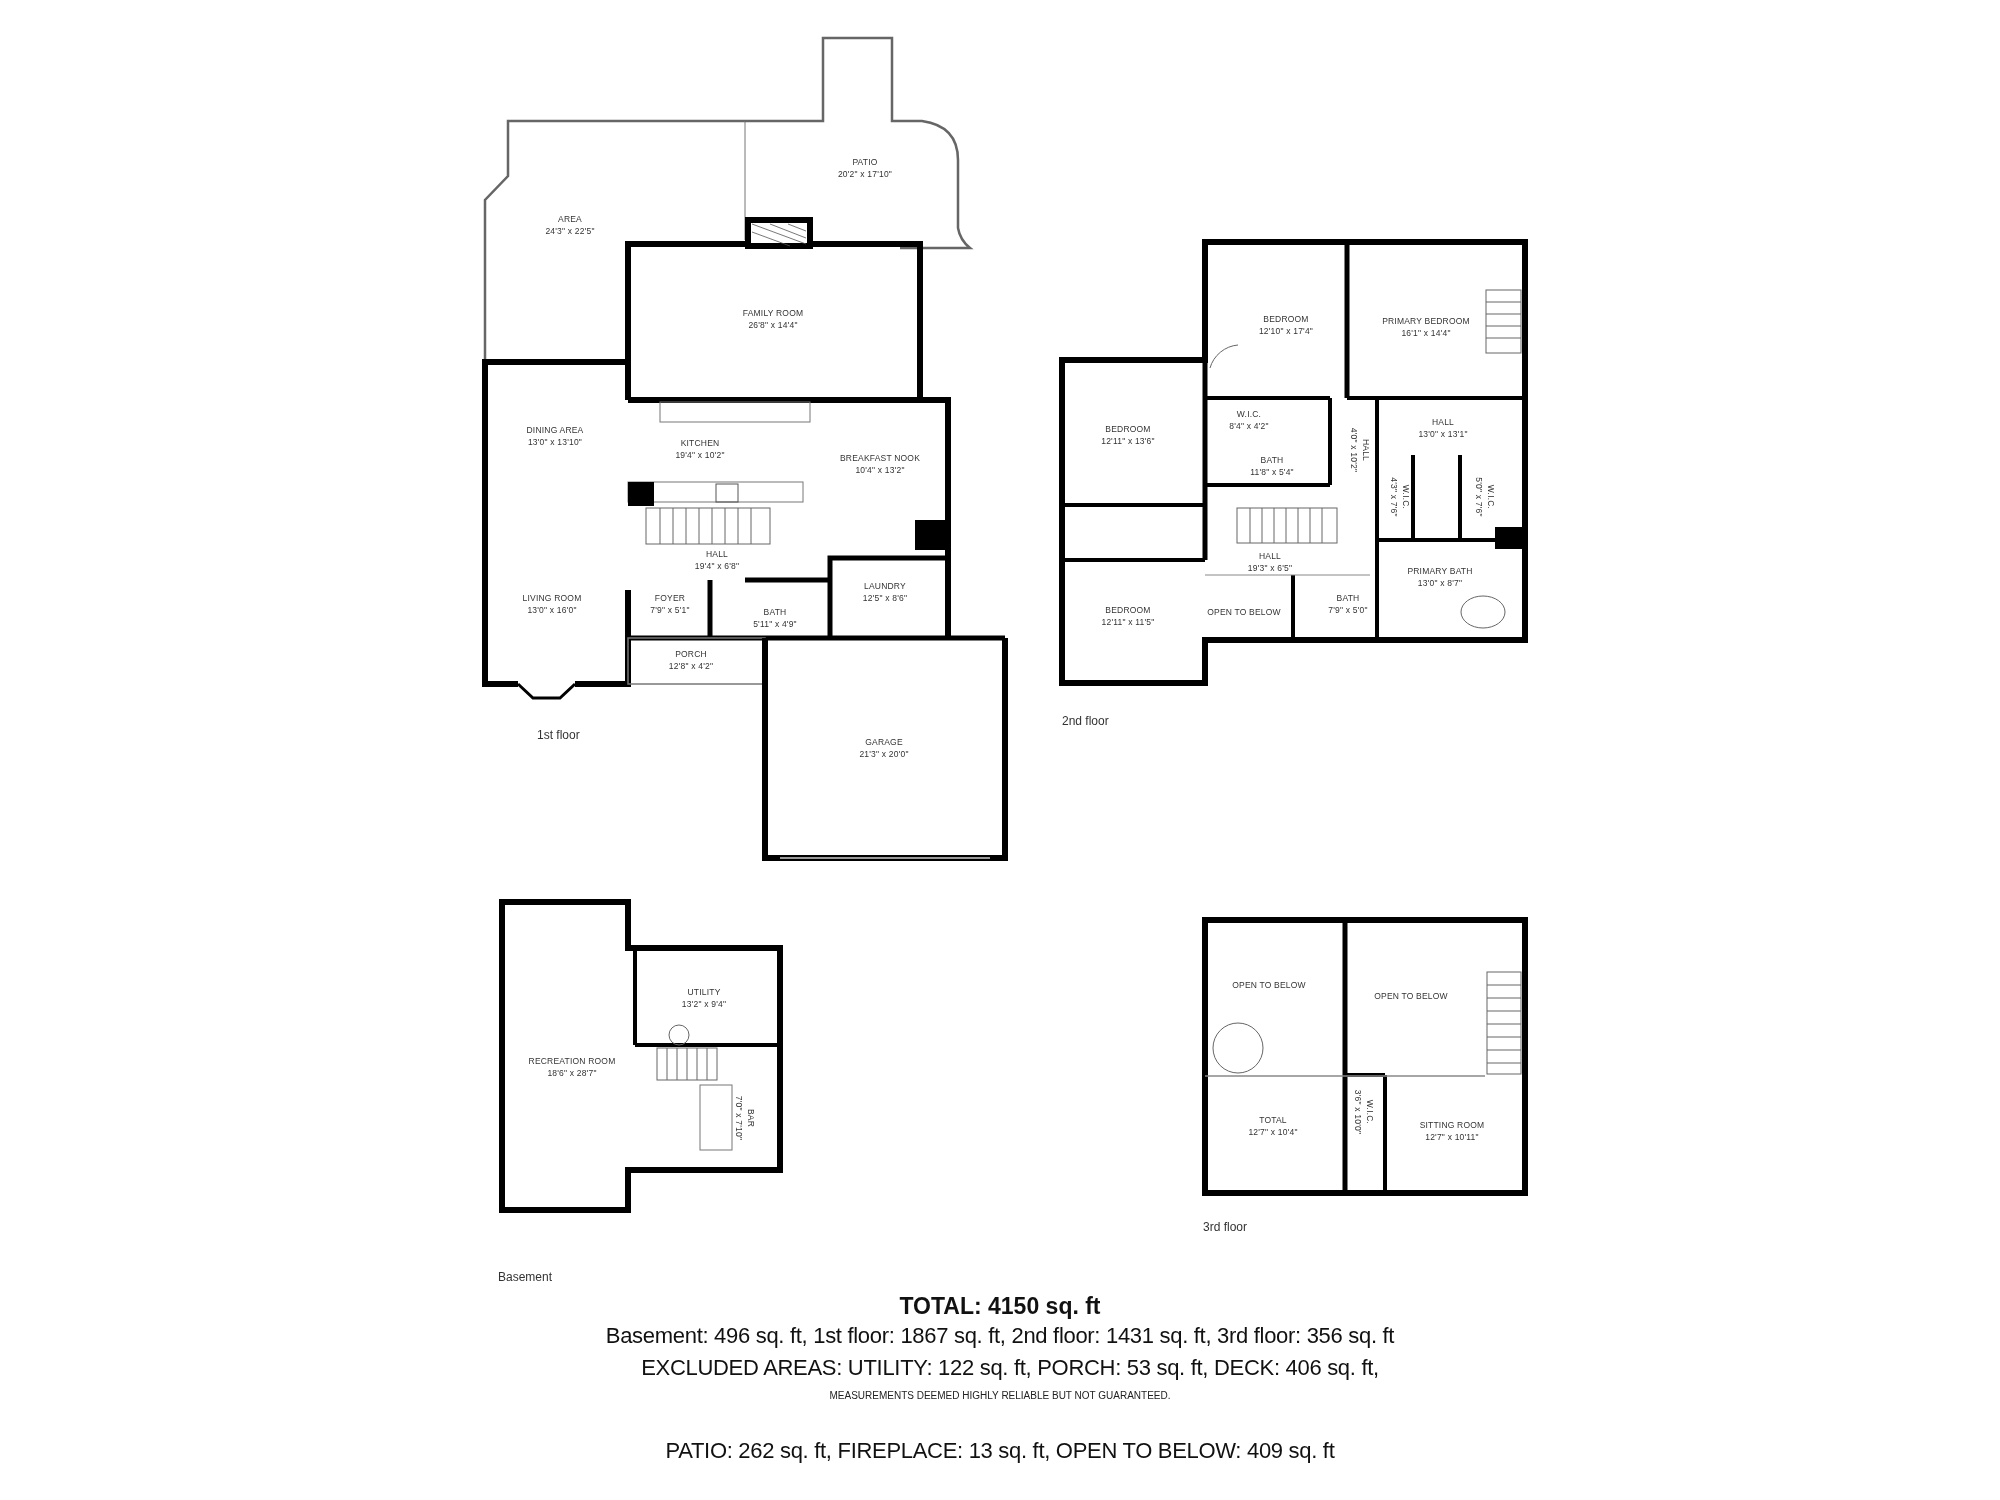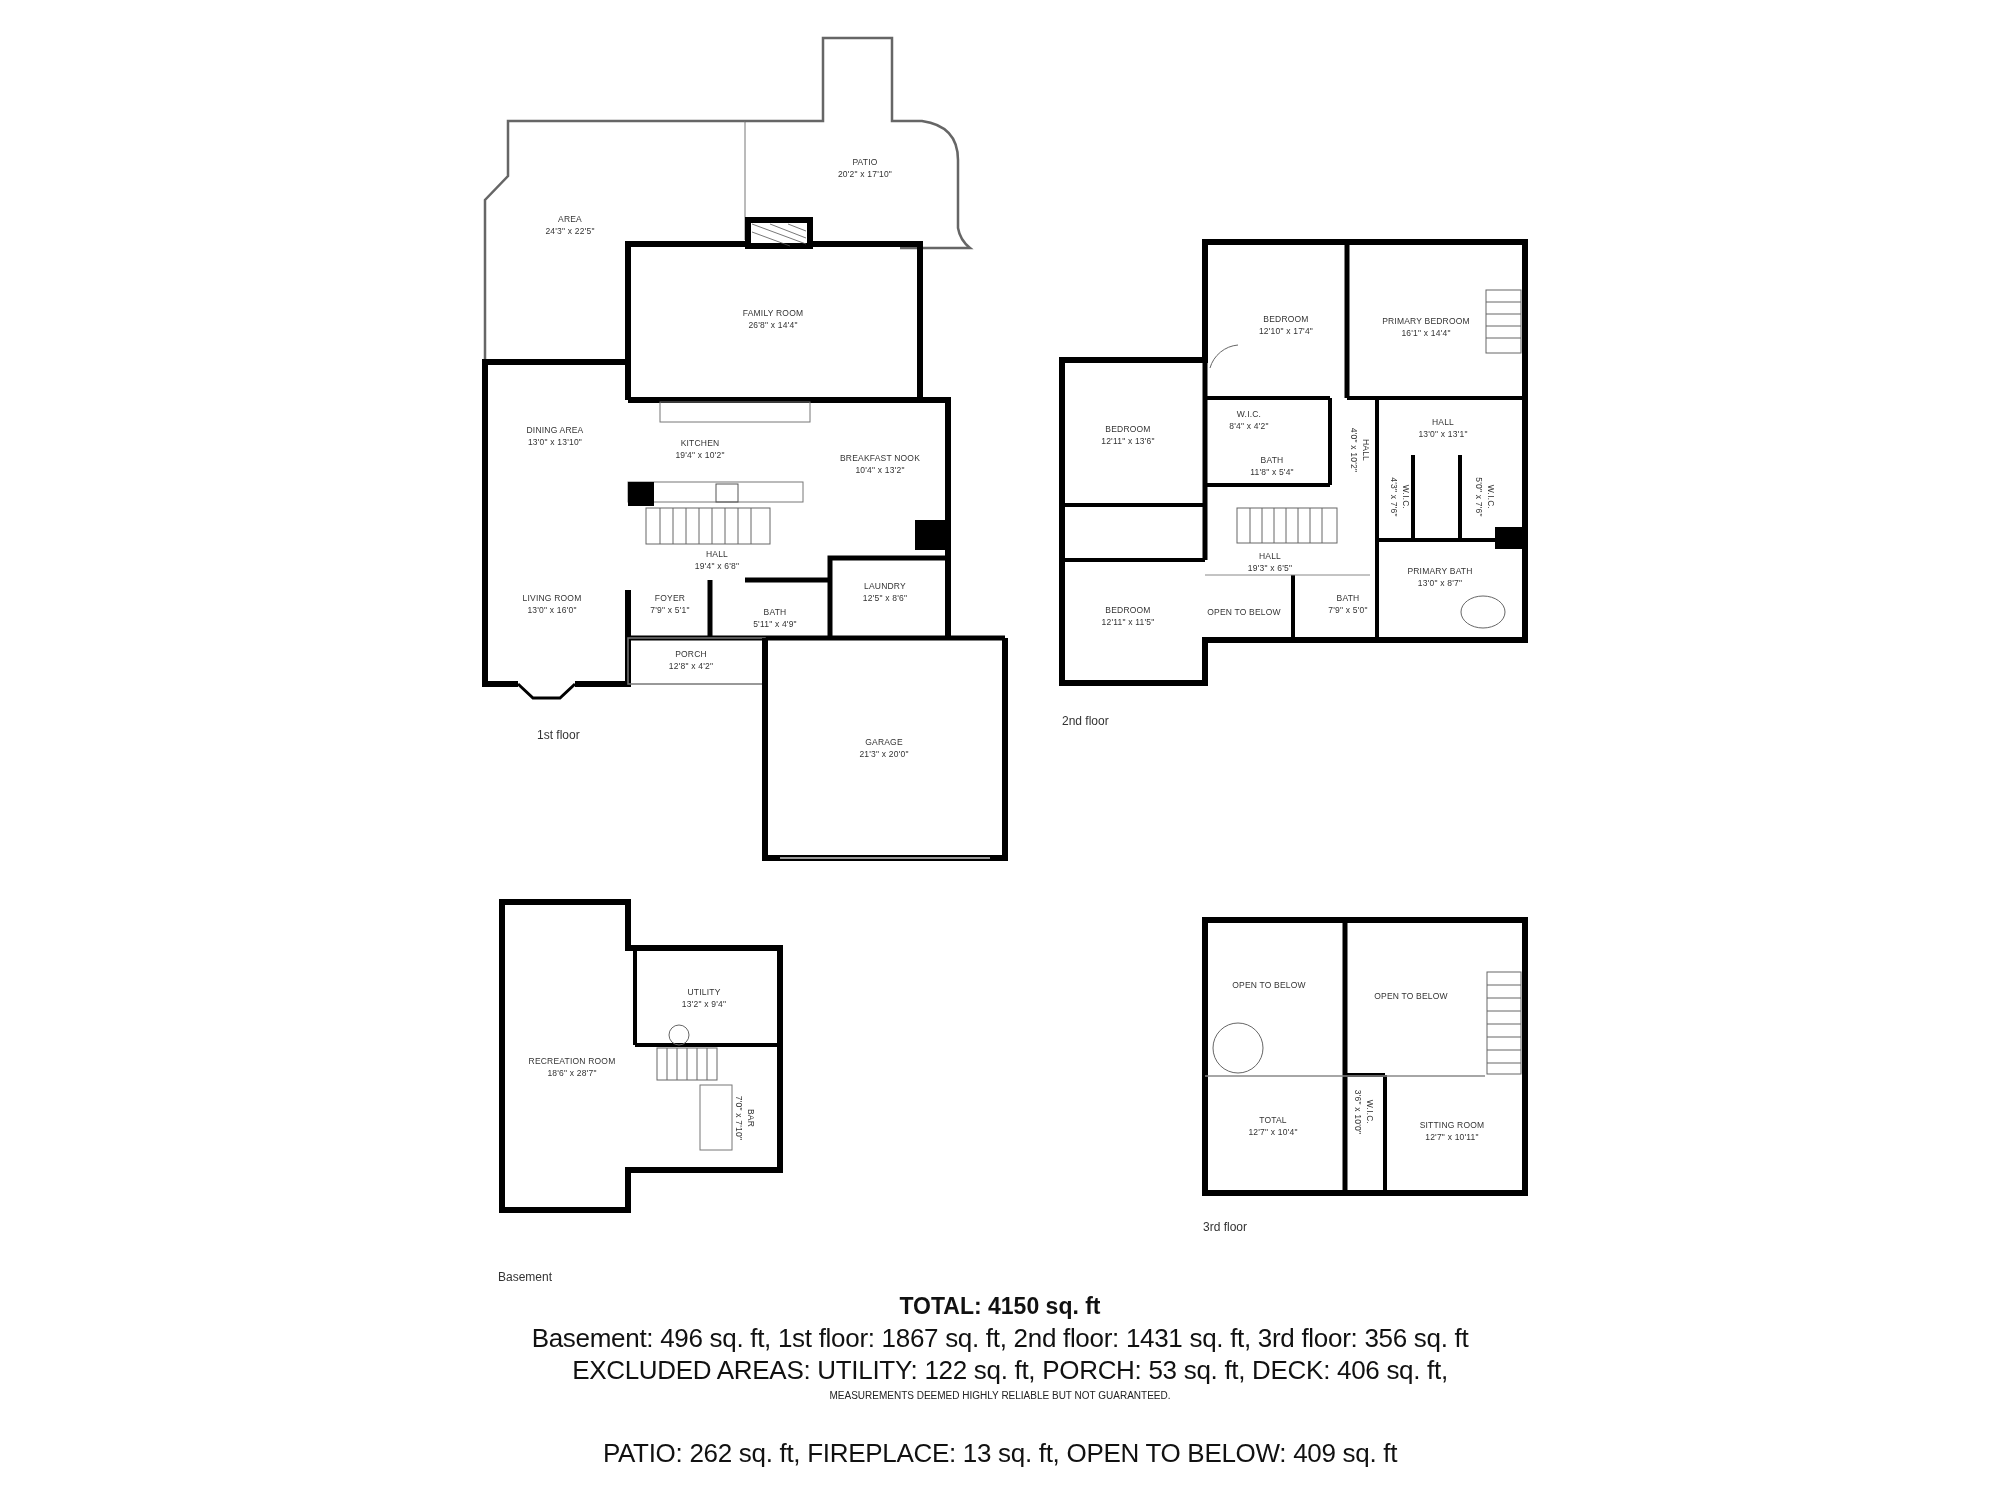--- a/index.html
+++ b/index.html
@@ -4,21 +4,21 @@
 <style>
   html,body{margin:0;padding:0;background:#ffffff;}
   body{width:2000px;height:1500px;position:relative;overflow:hidden;font-family:"Liberation Sans",sans-serif;color:#222;}
   #plan{position:absolute;left:0;top:0;width:2000px;height:1500px;}
   .room-label{position:absolute;text-align:center;font-size:8.5px;line-height:12px;color:#333;letter-spacing:0.2px;transform:translate(-50%,-50%);white-space:nowrap;}
   .room-label .dim{display:block;}
   .rot{transform:translate(-50%,-50%) rotate(90deg);}
   .floor-label{position:absolute;font-size:12px;color:#333;}
   .summary{position:absolute;left:0;width:2000px;text-align:center;color:#111;}
   .total{top:1293px;font-size:23px;font-weight:bold;text-align:center;}
-  .line{font-size:26px;letter-spacing:-0.3px;}
+  .line{font-size:22px;letter-spacing:-0.3px;}
   .l1{top:1323px;} .l2{top:1355px;margin-left:10px;} .l3{top:1438px;}
   .disclaimer{position:absolute;top:1390px;left:0;width:2000px;text-align:center;font-size:10px;color:#222;}
 </style>
 </head>
 <body>
 
 <svg id="plan" viewBox="0 0 2000 1500" xmlns="http://www.w3.org/2000/svg">
 
   <g fill="none">
 

